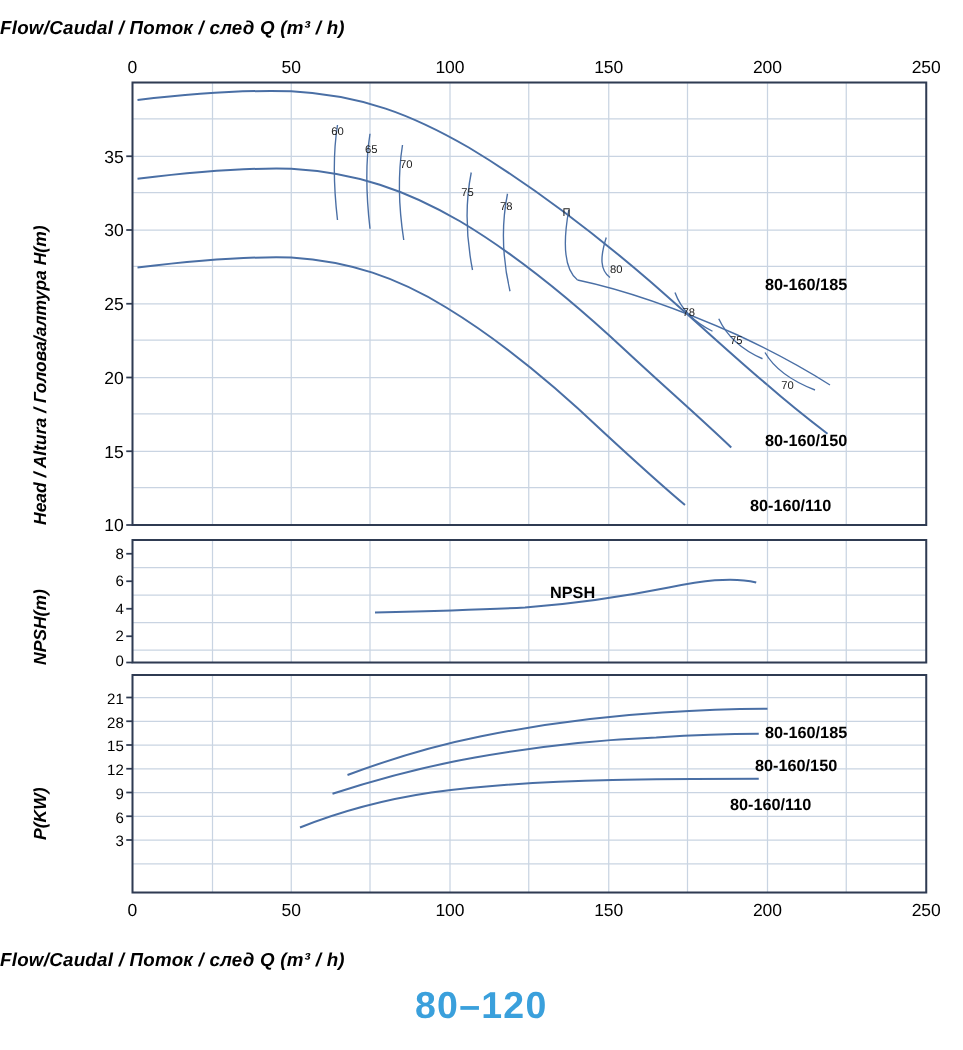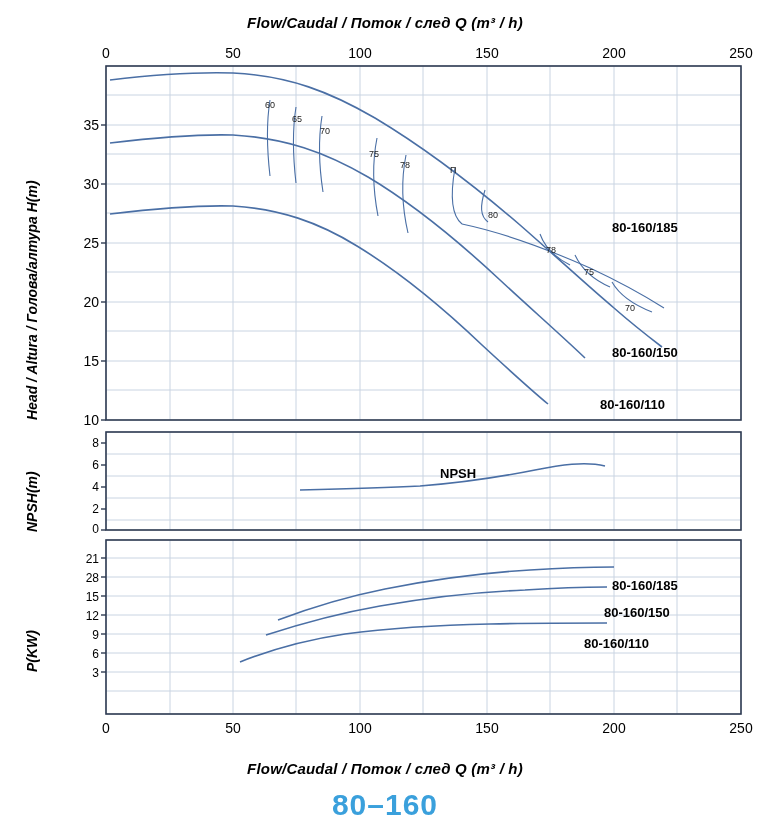--- a/index.html
+++ b/index.html
@@ -16,21 +16,20 @@
     overflow: hidden;
   }
   .page {
     position: relative;
     width: 770px;
     height: 840px;
   }
   .top-axis-title, .bottom-axis-title {
     position: absolute;
     width: 100%;
-    text-align: center;
     font-style: italic;
     font-weight: bold;
     font-size: 15px;
     letter-spacing: 0.2px;
   }
   .top-axis-title { top: 14px; left: 0; }
   .bottom-axis-title { top: 760px; left: 0; }
   .model-label {
     position: absolute;
     top: 788px;
@@ -308,15 +307,15 @@
       <path d="M240,662 C270,650 305,640 345,634 C390,628 440,625 490,624 C530,623 575,623 607,623" fill="none" stroke="#4a6fa5" stroke-width="1.6"></path>
 
       <text class="curve-label" x="612" y="590">80-160/185</text>
       <text class="curve-label" x="604" y="617">80-160/150</text>
       <text class="curve-label" x="584" y="648">80-160/110</text>
     </g>
 
   </svg>
 
   <div class="bottom-axis-title">Flow/Caudal  /  Поток / след   Q (m³ / h)</div>
-  <div class="model-label">80–160</div>
+  <div class="model-label">80–120</div>
 
 </div>
 
 </body></html>

